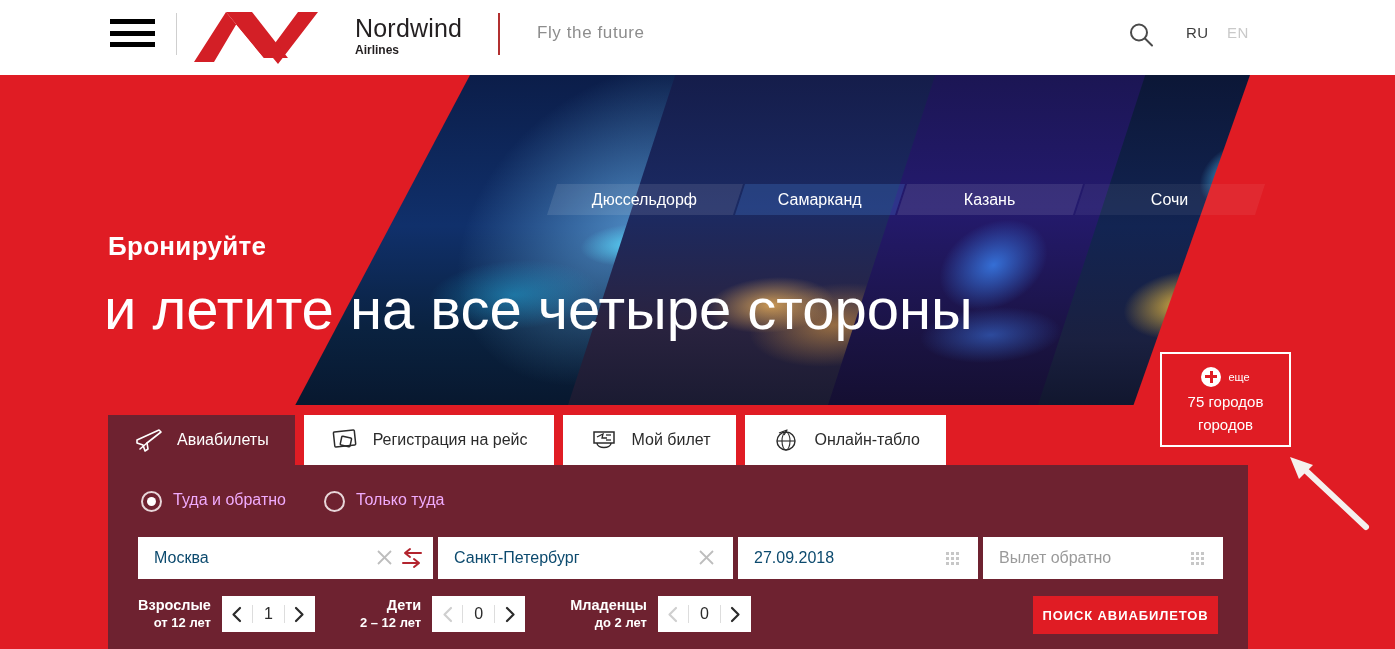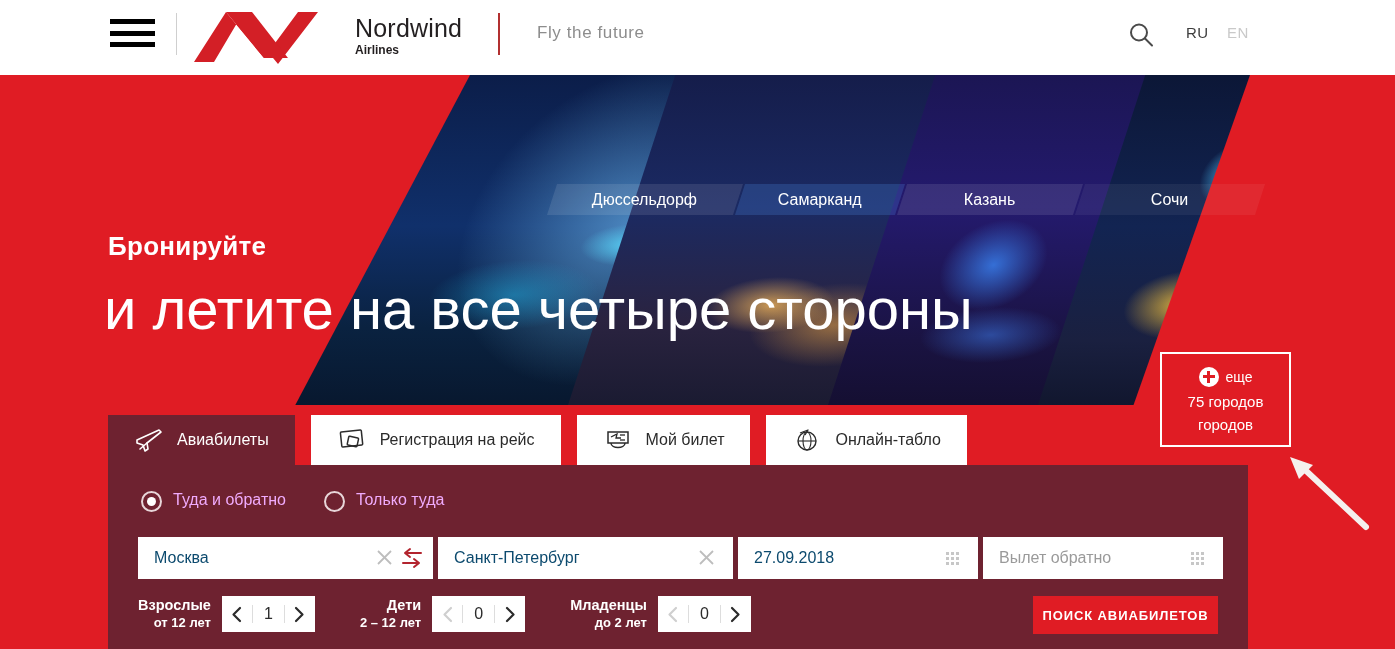--- a/index.html
+++ b/index.html
@@ -109,41 +109,41 @@
     font-size: 58px; font-weight: 300; color: #fff; white-space: nowrap;
     letter-spacing: 0px;
   }
 
   .more-cities {
     position: absolute; left: 1160px; top: 277px; width: 131px; height: 95px;
     border: 2px solid #ffffff; color: #fff; text-align: center; z-index: 9;
     display: flex; flex-direction: column; align-items: center; justify-content: center;
     cursor: pointer;
   }
-  .mc-row1 { display: flex; align-items: center; gap: 7px; font-size: 14px; }
+  .mc-row1 { display: flex; align-items: center; gap: 7px; font-size: 11px; }
   .mc-plus {
     width: 20px; height: 20px; border-radius: 50%; background: #fff;
     position: relative; display: inline-block;
   }
   .mc-plus::before, .mc-plus::after {
     content: ""; position: absolute; background: #e01c24;
   }
   .mc-plus::before { left: 4px; top: 8.5px; width: 12px; height: 3px; }
   .mc-plus::after { top: 4px; left: 8.5px; height: 12px; width: 3px; }
   .mc-row2 { font-size: 15px; margin-top: 6px; }
   .mc-row3 { font-size: 15px; margin-top: 6px; }
 
   .annot-arrow { position: absolute; left: 1280px; top: 378px; z-index: 20; }
 
   
   .tabs { position: absolute; left: 108px; top: 340px; height: 50px; display: flex; z-index: 12; }
   .tab {
     height: 50px; display: flex; align-items: center; gap: 13px;
     padding: 11px 26px; font-size: 16px; cursor: pointer;
-    background: #ffffff; color: #2b2b2b; margin-right: 16px;
+    background: #ffffff; color: #2b2b2b; margin-right: 9px;
   }
   .tab.active { background: #6e2230; color: #ffffff; }
   .tab .ticon { width: 30px; height: 26px; display: block; flex: none; }
 
   
   .form-panel {
     position: absolute; left: 108px; top: 390px; width: 1140px; height: 206px;
     background: #6e2230; z-index: 11;
   }
   .radios { position: absolute; left: 33px; top: 26px; display: flex; gap: 38px; }

